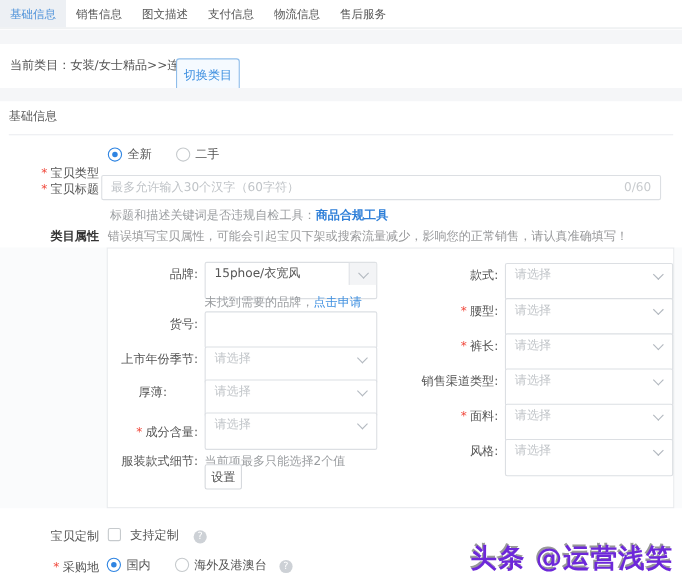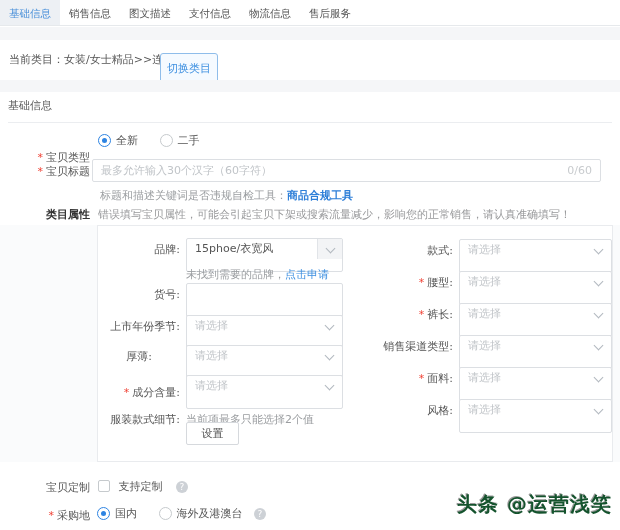--- a/index.html
+++ b/index.html
@@ -60,26 +60,26 @@
   .sel .ph { display:block; line-height:20px; padding-left:8px; color:#c0c4c8; }
   .sel .val { display:block; line-height:20px; padding-left:8px; color:#555; }
   .chev { position:absolute; right:9px; top:6px; width:7px; height:7px;
           border-right:1px solid #b2b8bf; border-bottom:1px solid #b2b8bf; transform:rotate(45deg); }
   .brand-chev-zone { position:absolute; right:0; top:0; width:25px; height:20px;
                      background:#f3f4f6; border-left:1px solid #e1e4e8; cursor:pointer; }
   .brand-chev-zone .chev { right:8px; }
   .ibox input { position:absolute; left:0; top:0; width:100%; height:20px; border:none; outline:none;
                 padding:0 8px; font-family:inherit; font-size:11px; color:#555; background:transparent; }
   .note { color:#9a9da0; line-height:22px; }
-  .set-btn { position:absolute; left:88px; top:196px; width:53px; height:23px; border:1px solid #d6d9dd;
+  .set-btn { position:absolute; left:88px; top:196px; width:34px; height:23px; border:1px solid #d6d9dd;
              border-radius:2px; background:#fff; color:#555; font-family:inherit; font-size:11px; cursor:pointer; }
   .opt-text { color:#555; margin-left:5px; }
   
-  .watermark { position:absolute; right:8px; top:491px; font-size:20px; font-weight:bold;
-               color:#14532d; letter-spacing:1px;
+  .watermark { position:absolute; right:8px; top:491px; font-size:24px; font-weight:bold;
+               color:#6d28d9; letter-spacing:1px;
                text-shadow:1px 1px 0 #ffffff, -1px -1px 0 #999; }
 </style>
 </head>
 <body>
 
 <div id="app">
 
   <div class="tabbar">
     <span class="tab active">基础信息</span>
     <span class="tab">销售信息</span>

